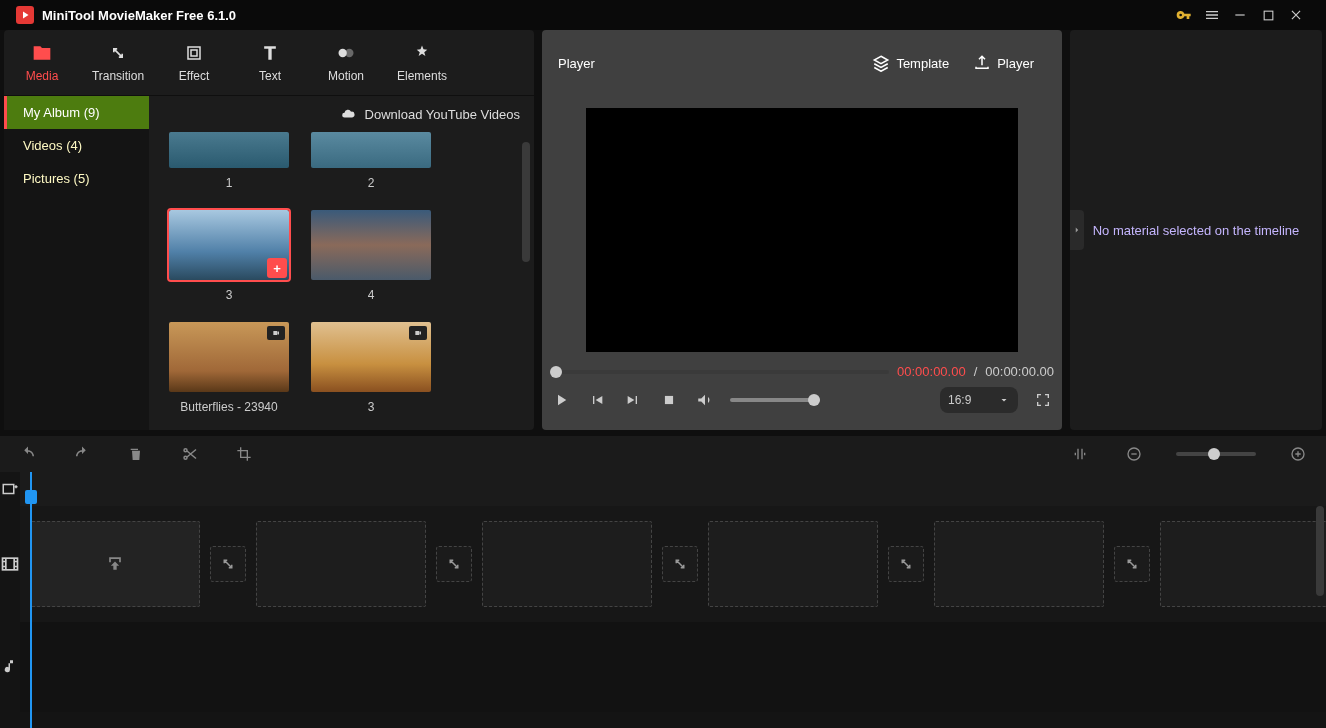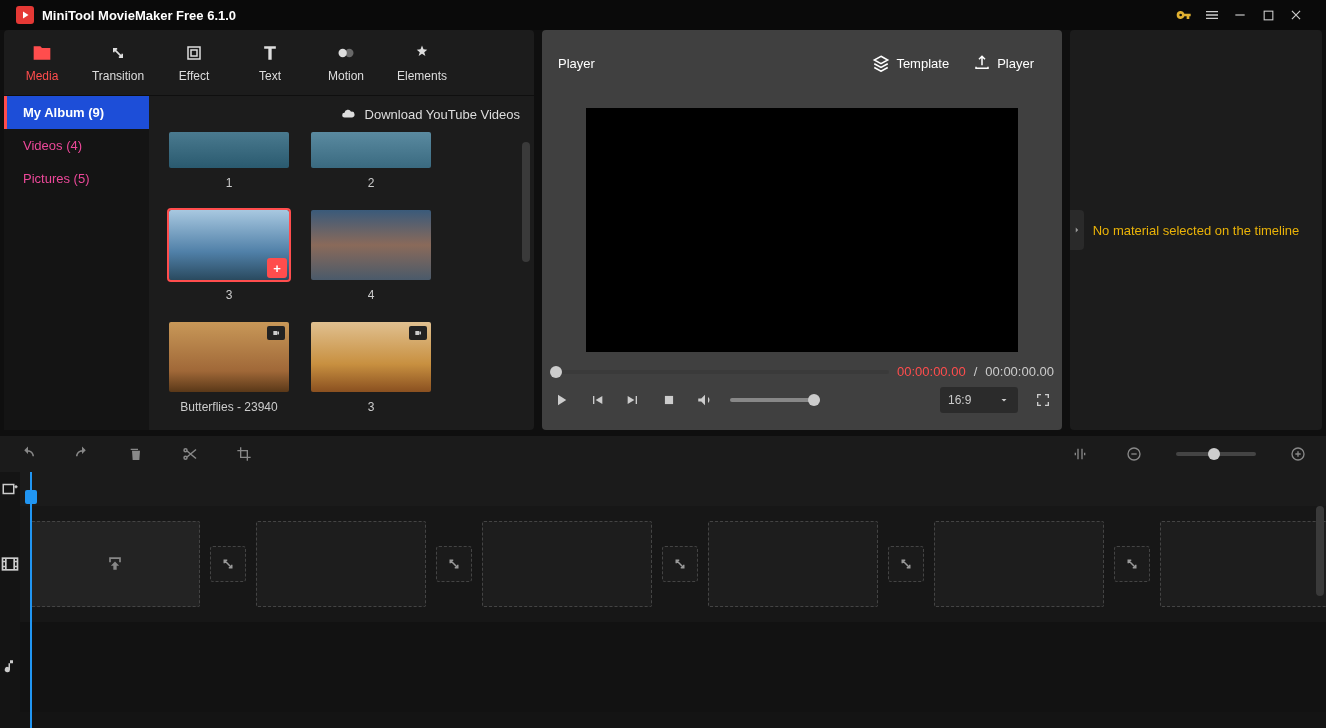--- a/index.html
+++ b/index.html
@@ -23,22 +23,22 @@
 
 .tabs { display: flex; height: 66px; border-bottom: 1px solid #0f0f0f; }
 .tab { width: 76px; display: flex; flex-direction: column; align-items: center; justify-content: center; gap: 6px; cursor: pointer; color: #ddd; }
 .tab.active { color: #ff4d4d; }
 .tab .icon { width: 20px; height: 20px; display: flex; align-items: center; justify-content: center; }
 .tab .label { font-size: 12px; }
 
 
 .content-row { display: flex; flex: 1; overflow: hidden; }
 .sidebar { width: 145px; background: #141414; }
-.sidebar-item { padding: 9px 16px; font-size: 13px; color: #ec4899; cursor: pointer; border-left: 3px solid transparent; }
-.sidebar-item.active { background: #1d4ed8; border-left-color: #ff4d4d; color: #fff; font-weight: bold; }
+.sidebar-item { padding: 9px 16px; font-size: 13px; color: #fef9c3; cursor: pointer; border-left: 3px solid transparent; }
+.sidebar-item.active { background: #4d7c0f; border-left-color: #ff4d4d; color: #fff; }
 .media-area { flex: 1; display: flex; flex-direction: column; }
 .media-header { height: 36px; display: flex; align-items: center; justify-content: flex-end; padding: 0 14px; gap: 8px; color: #ddd; font-size: 13px; cursor: pointer; }
 .media-grid { flex: 1; padding: 0 20px; overflow-y: auto; position: relative; }
 .media-grid-inner { display: grid; grid-template-columns: repeat(2, 120px); gap: 20px 22px; justify-content: start; }
 .media-item { display: flex; flex-direction: column; align-items: center; gap: 8px; }
 .thumb { width: 120px; height: 36px; border-radius: 2px; position: relative; }
 .thumb.full { height: 70px; }
 .thumb.selected { outline: 2px solid #ff4d4d; }
 .thumb .vid-badge { position: absolute; top: 4px; right: 4px; width: 18px; height: 14px; background: #222; border-radius: 2px; display: flex; align-items: center; justify-content: center; }
 .thumb .plus-badge { position: absolute; bottom: 2px; right: 2px; width: 20px; height: 20px; background: #ff4d4d; border-radius: 3px; display: flex; align-items: center; justify-content: center; color: #fff; font-weight: bold; }
@@ -53,25 +53,25 @@
 .player-seek { display: flex; align-items: center; padding: 12px 8px 0 8px; gap: 8px; }
 .seek-track { flex: 1; height: 4px; background: #3a3a3a; border-radius: 2px; position: relative; }
 .seek-handle { position: absolute; left: 0; top: -4px; width: 12px; height: 12px; background: #ccc; border-radius: 50%; }
 .time-cur { color: #ff4d4d; font-size: 13px; }
 .time-sep, .time-tot { color: #ccc; font-size: 13px; }
 .player-controls { display: flex; align-items: center; padding: 8px 8px 12px 8px; gap: 14px; }
 .pc-btn { width: 22px; height: 22px; display: flex; align-items: center; justify-content: center; color: #ccc; cursor: pointer; }
 .vol-track { width: 90px; height: 4px; background: #888; border-radius: 2px; position: relative; }
 .vol-handle { position: absolute; right: 0; top: -4px; width: 12px; height: 12px; background: #ccc; border-radius: 50%; }
 .player-controls .spacer { flex: 1; }
-.aspect-sel { width: 78px; height: 26px; background: #2b2b2b; border-radius: 3px; display: flex; align-items: center; justify-content: space-between; padding: 0 8px; font-size: 12px; color: #ccc; cursor: pointer; }
+.aspect-sel { width: 78px; height: 26px; background: #2b2b2b; border-radius: 8px; display: flex; align-items: center; justify-content: space-between; padding: 0 8px; font-size: 12px; color: #ccc; cursor: pointer; }
 
 
 .right-panel .expand { position: absolute; left: 0; top: 50%; transform: translateY(-50%); width: 14px; height: 40px; background: #2a2a2a; border-radius: 0 4px 4px 0; display: flex; align-items: center; justify-content: center; color: #999; cursor: pointer; }
-.right-msg { color: #eab308; font-size: 13px; }
+.right-msg { color: #c4b5fd; font-size: 13px; }
 
 
 .tl-toolbar { height: 36px; background: #1b1b1b; display: flex; align-items: center; padding: 0 16px; gap: 30px; margin-top: 6px; }
 .tl-btn { width: 24px; height: 24px; display: flex; align-items: center; justify-content: center; color: #888; cursor: pointer; }
 .tl-toolbar .spacer { flex: 1; }
 .zoom-track { width: 80px; height: 4px; background: #444; border-radius: 2px; position: relative; }
 .zoom-handle { position: absolute; left: 40%; top: -4px; width: 12px; height: 12px; background: #ccc; border-radius: 50%; }
 
 
 .timeline { height: 256px; background: #141414; display: flex; position: relative; }

